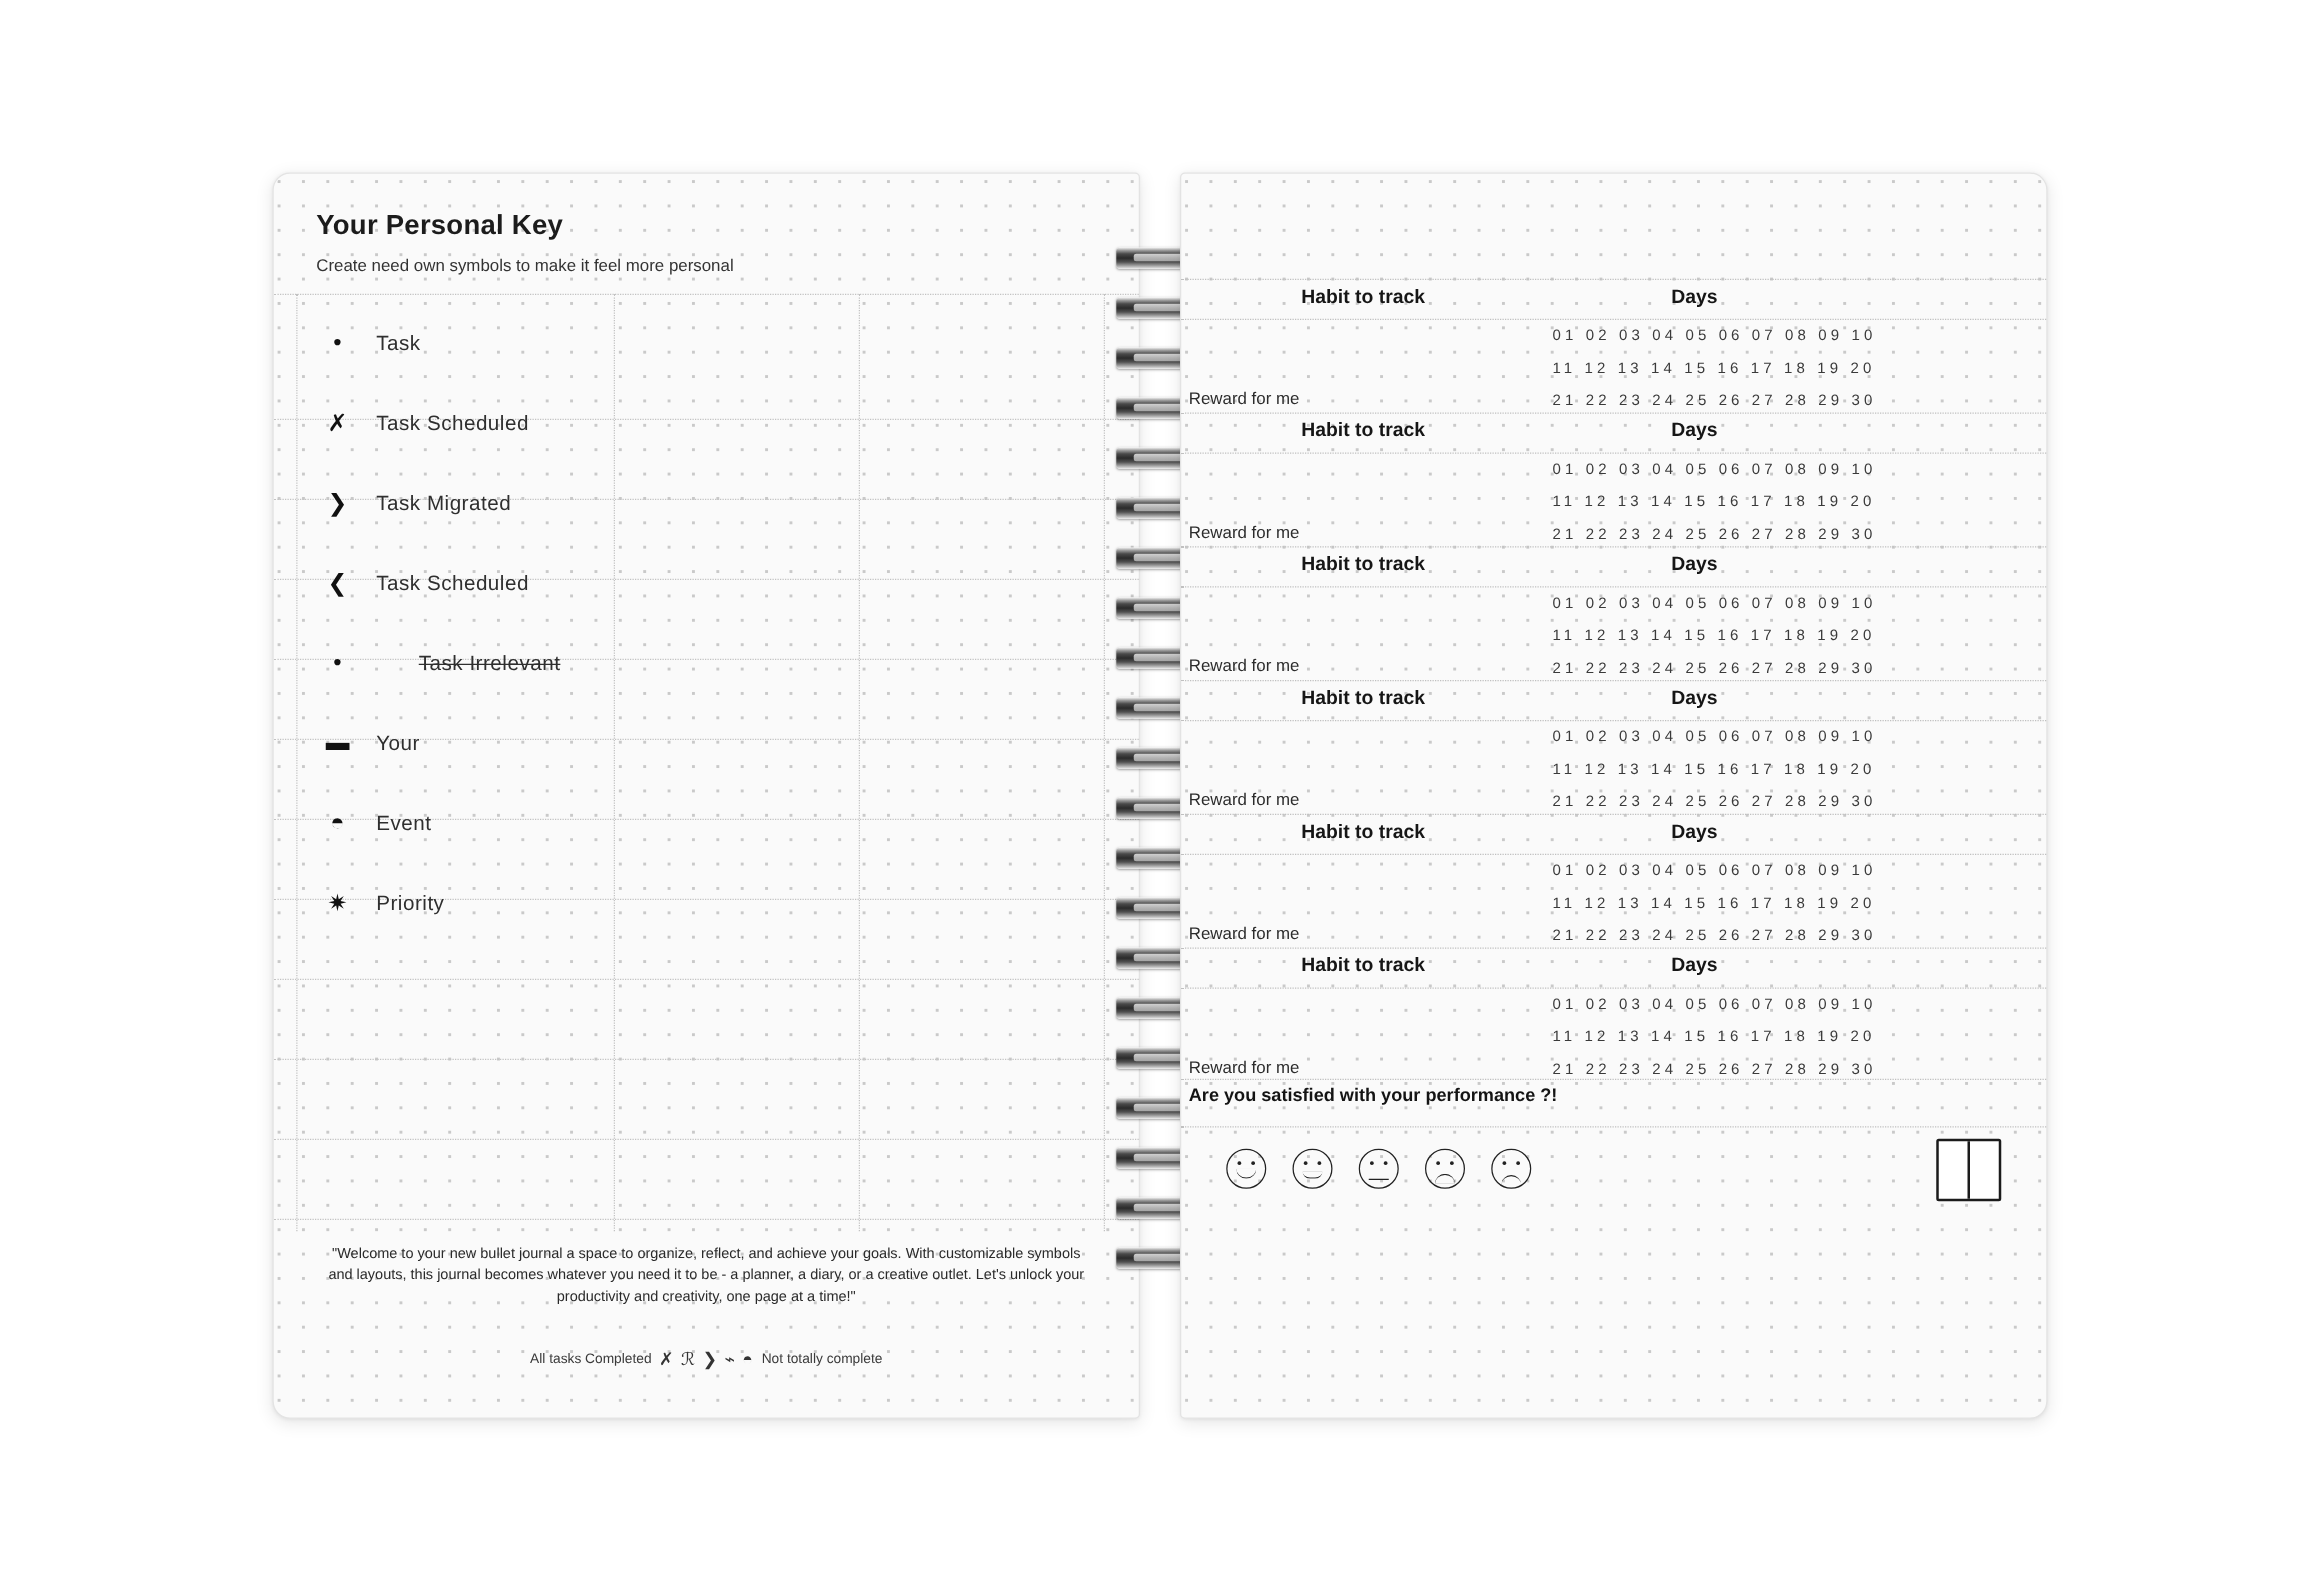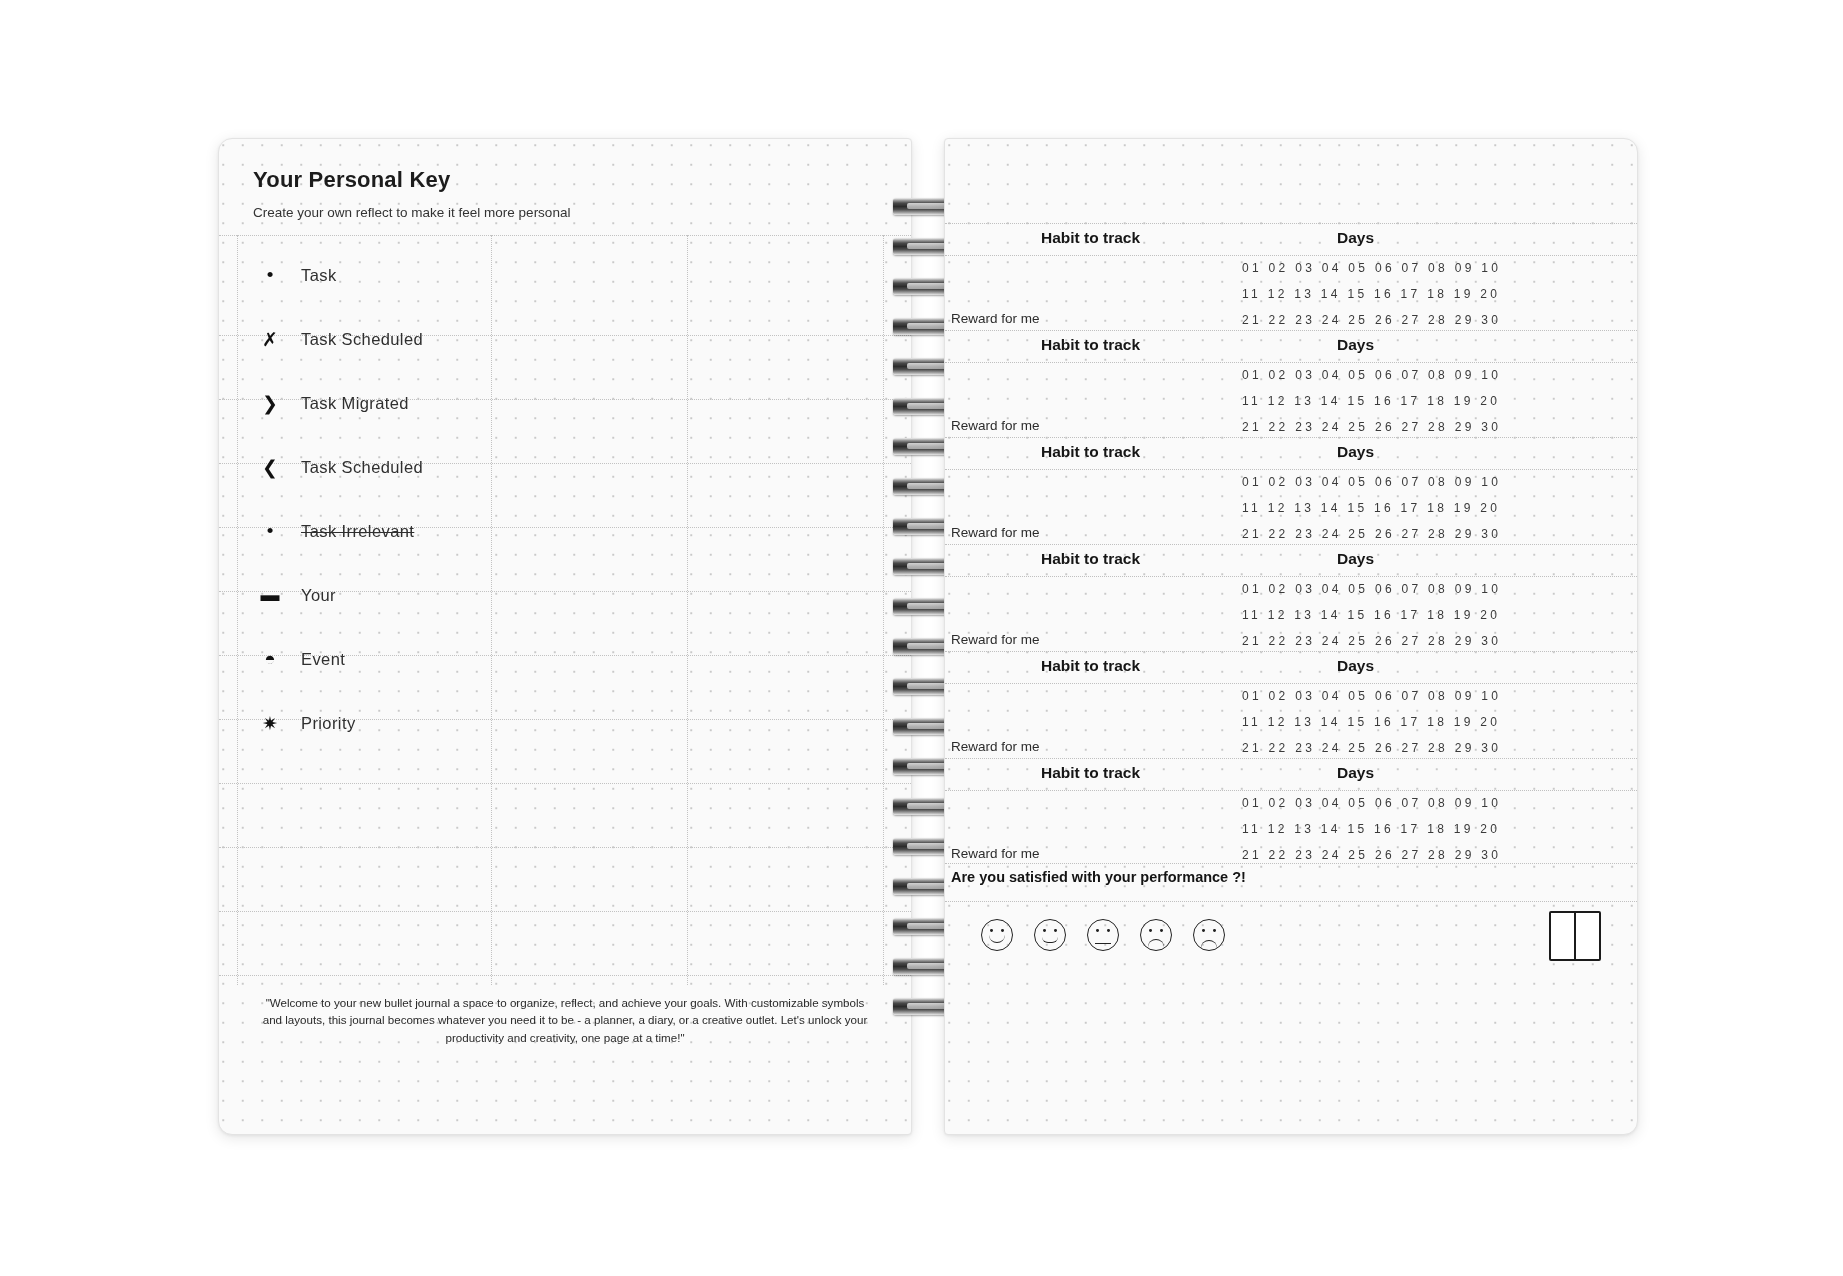--- a/index.html
+++ b/index.html
@@ -152,20 +152,21 @@
     color: #111;
   }
   .key-label {
     font-size: 16.5px;
     color: #2f2f2f;
     letter-spacing: .4px;
   }
   .key-label.struck {
     text-decoration: line-through;
     text-decoration-thickness: 1.2px;
+    margin-left: 34px;
   }
 
   
   .quote {
     position: absolute;
     left: 42px;
     right: 42px;
     top: 855px;
     text-align: center;
     font-size: 11.6px;
@@ -302,21 +303,21 @@
 <body>
 
 <div id="page">
   <div class="notebook">
 
     <div class="page-sheet page-left">
       <div class="dotgrid"></div>
 
       <div class="left-content">
         <div class="h-title">Your Personal Key</div>
-        <div class="h-note">Create your own reflect to make it feel more personal</div>
+        <div class="h-note">Create need own symbols to make it feel more personal</div>
       </div>
 
       <div class="key-table">
         <div class="vline" style="left:18px;"></div>
         <div class="vline" style="left:272px;"></div>
         <div class="vline" style="left:468px;"></div>
         <div class="vline" style="left:664px;"></div>
 
         <div class="hline" style="top:0px;"></div>
         <div class="hline" style="top:100px;"></div>
@@ -360,20 +361,25 @@
           <div class="key-label">Event</div>
         </div>
         <div class="key-row" style="top:456px;">
           <div class="key-symbol">✷</div>
           <div class="key-label">Priority</div>
         </div>
       </div>
 
       <div class="quote">"Welcome to your new bullet journal a space to organize, reflect, and achieve your goals. With customizable symbols and layouts, this journal becomes whatever you need it to be - a planner, a diary, or a creative outlet. Let's unlock your productivity and creativity, one page at a time!"</div>
 
+      <div class="footer-note">
+        <span>All tasks Completed</span>
+        <span class="scribble">✗ ℛ ❯ ⌁ ◓</span>
+        <span>Not totally complete</span>
+      </div>
     </div>
 
     <div class="spiral">
       <div class="ring" style="top:78px;"></div>
       <div class="ring" style="top:118px;"></div>
       <div class="ring" style="top:158px;"></div>
       <div class="ring" style="top:198px;"></div>
       <div class="ring" style="top:238px;"></div>
       <div class="ring" style="top:278px;"></div>
       <div class="ring" style="top:318px;"></div>

